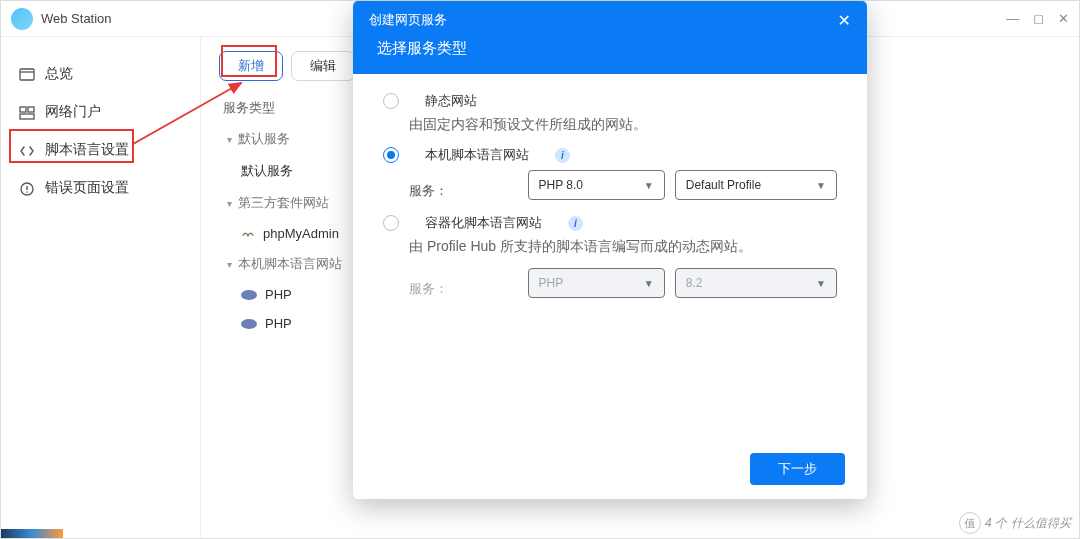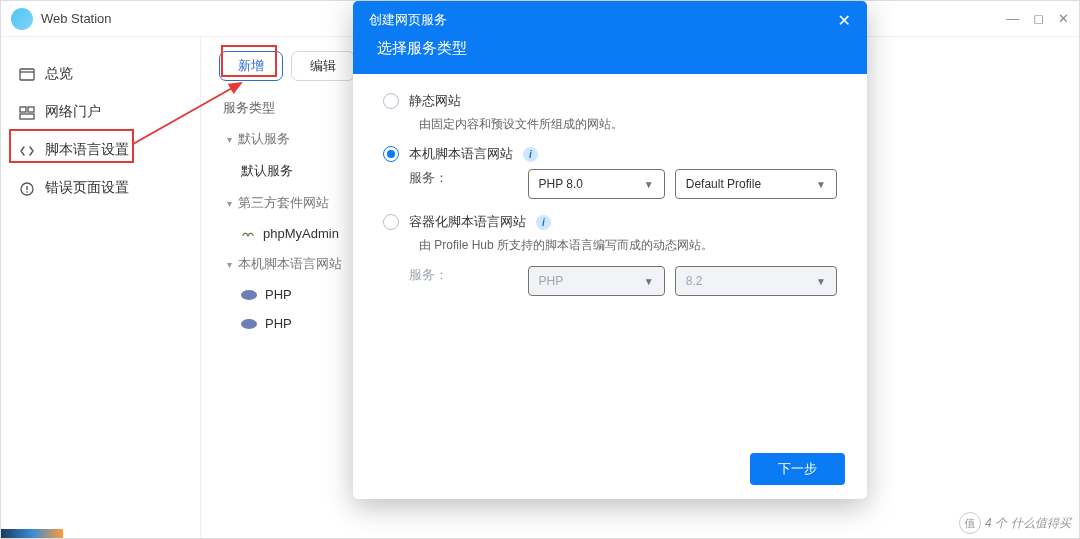--- a/index.html
+++ b/index.html
@@ -33,28 +33,28 @@
   .redbox { border: 2px solid #e53935; position: absolute; pointer-events: none; }
 
   
   .modal { position: absolute; left: 352px; top: 0; width: 514px; height: 498px; background: #fff; box-shadow: 0 8px 28px rgba(0,0,0,.25); border-radius: 5px; overflow: hidden; z-index: 10; }
   .modal-header { background: #0a7af5; color: #fff; height: 38px; display: flex; align-items: center; padding: 0 16px; font-size: 13px; }
   .modal-header .close-x { margin-left: auto; cursor: pointer; font-size: 16px; }
   .modal-sub { background: #0a7af5; color: #fff; padding: 0 24px 16px; font-size: 15px; font-weight: 500; }
   .modal-body { padding: 18px 30px 0; font-size: 13px; color: #333; }
 
   .opt { margin-bottom: 10px; }
-  .opt-head { display: flex; align-items: center; gap: 10px; margin-bottom: 6px; }
+  .opt-head { display: flex; align-items: center; gap: 26px; margin-bottom: 6px; }
   .radio { width: 16px; height: 16px; border-radius: 50%; border: 1px solid #b5bfcc; display: inline-flex; align-items:center; justify-content:center; background:#fff; }
   .radio.checked { border-color: #0a7af5; }
   .radio.checked::after { content:""; width:8px; height:8px; border-radius:50%; background:#0a7af5; }
   .opt-title { font-size: 13px; color: #333; }
   .info-badge { width: 15px; height: 15px; border-radius: 50%; background: #cfe6ff; color:#1e6fd9; font-size:10px; display:inline-flex; align-items:center; justify-content:center; font-style: italic; font-weight:bold; }
-  .opt-desc { color: #666; font-size: 12px; margin-left: 36px; margin-bottom: 12px; }
-  .opt-row { display: flex; align-items: flex-start; margin-left: 26px; gap: 10px; margin-bottom: 14px; }
+  .opt-desc { color: #666; font-size: 14px; margin-left: 26px; margin-bottom: 12px; }
+  .opt-row { display: flex; align-items: flex-end; margin-left: 26px; gap: 10px; margin-bottom: 14px; }
   .opt-row .lbl { width: 130px; color: #555; }
   .select { height: 30px; border: 1px solid #737373; border-radius: 4px; padding: 0 10px; display:flex; align-items:center; justify-content:space-between; font-size:12px; color:#333; background:#fff; }
   .select.wide1 { width: 160px; }
   .select.wide2 { width: 190px; }
   .select.disabled { background: #f1f3f6; color: #a0a6b0; }
   .caret { font-size: 10px; color: #6a7585; }
 
   .modal-footer { position:absolute; bottom: 14px; right: 22px; }
   .next-btn { background:#0a7af5; color:#fff; border:none; padding:7px 28px; border-radius:4px; font-size:13px; cursor:pointer; }
 

